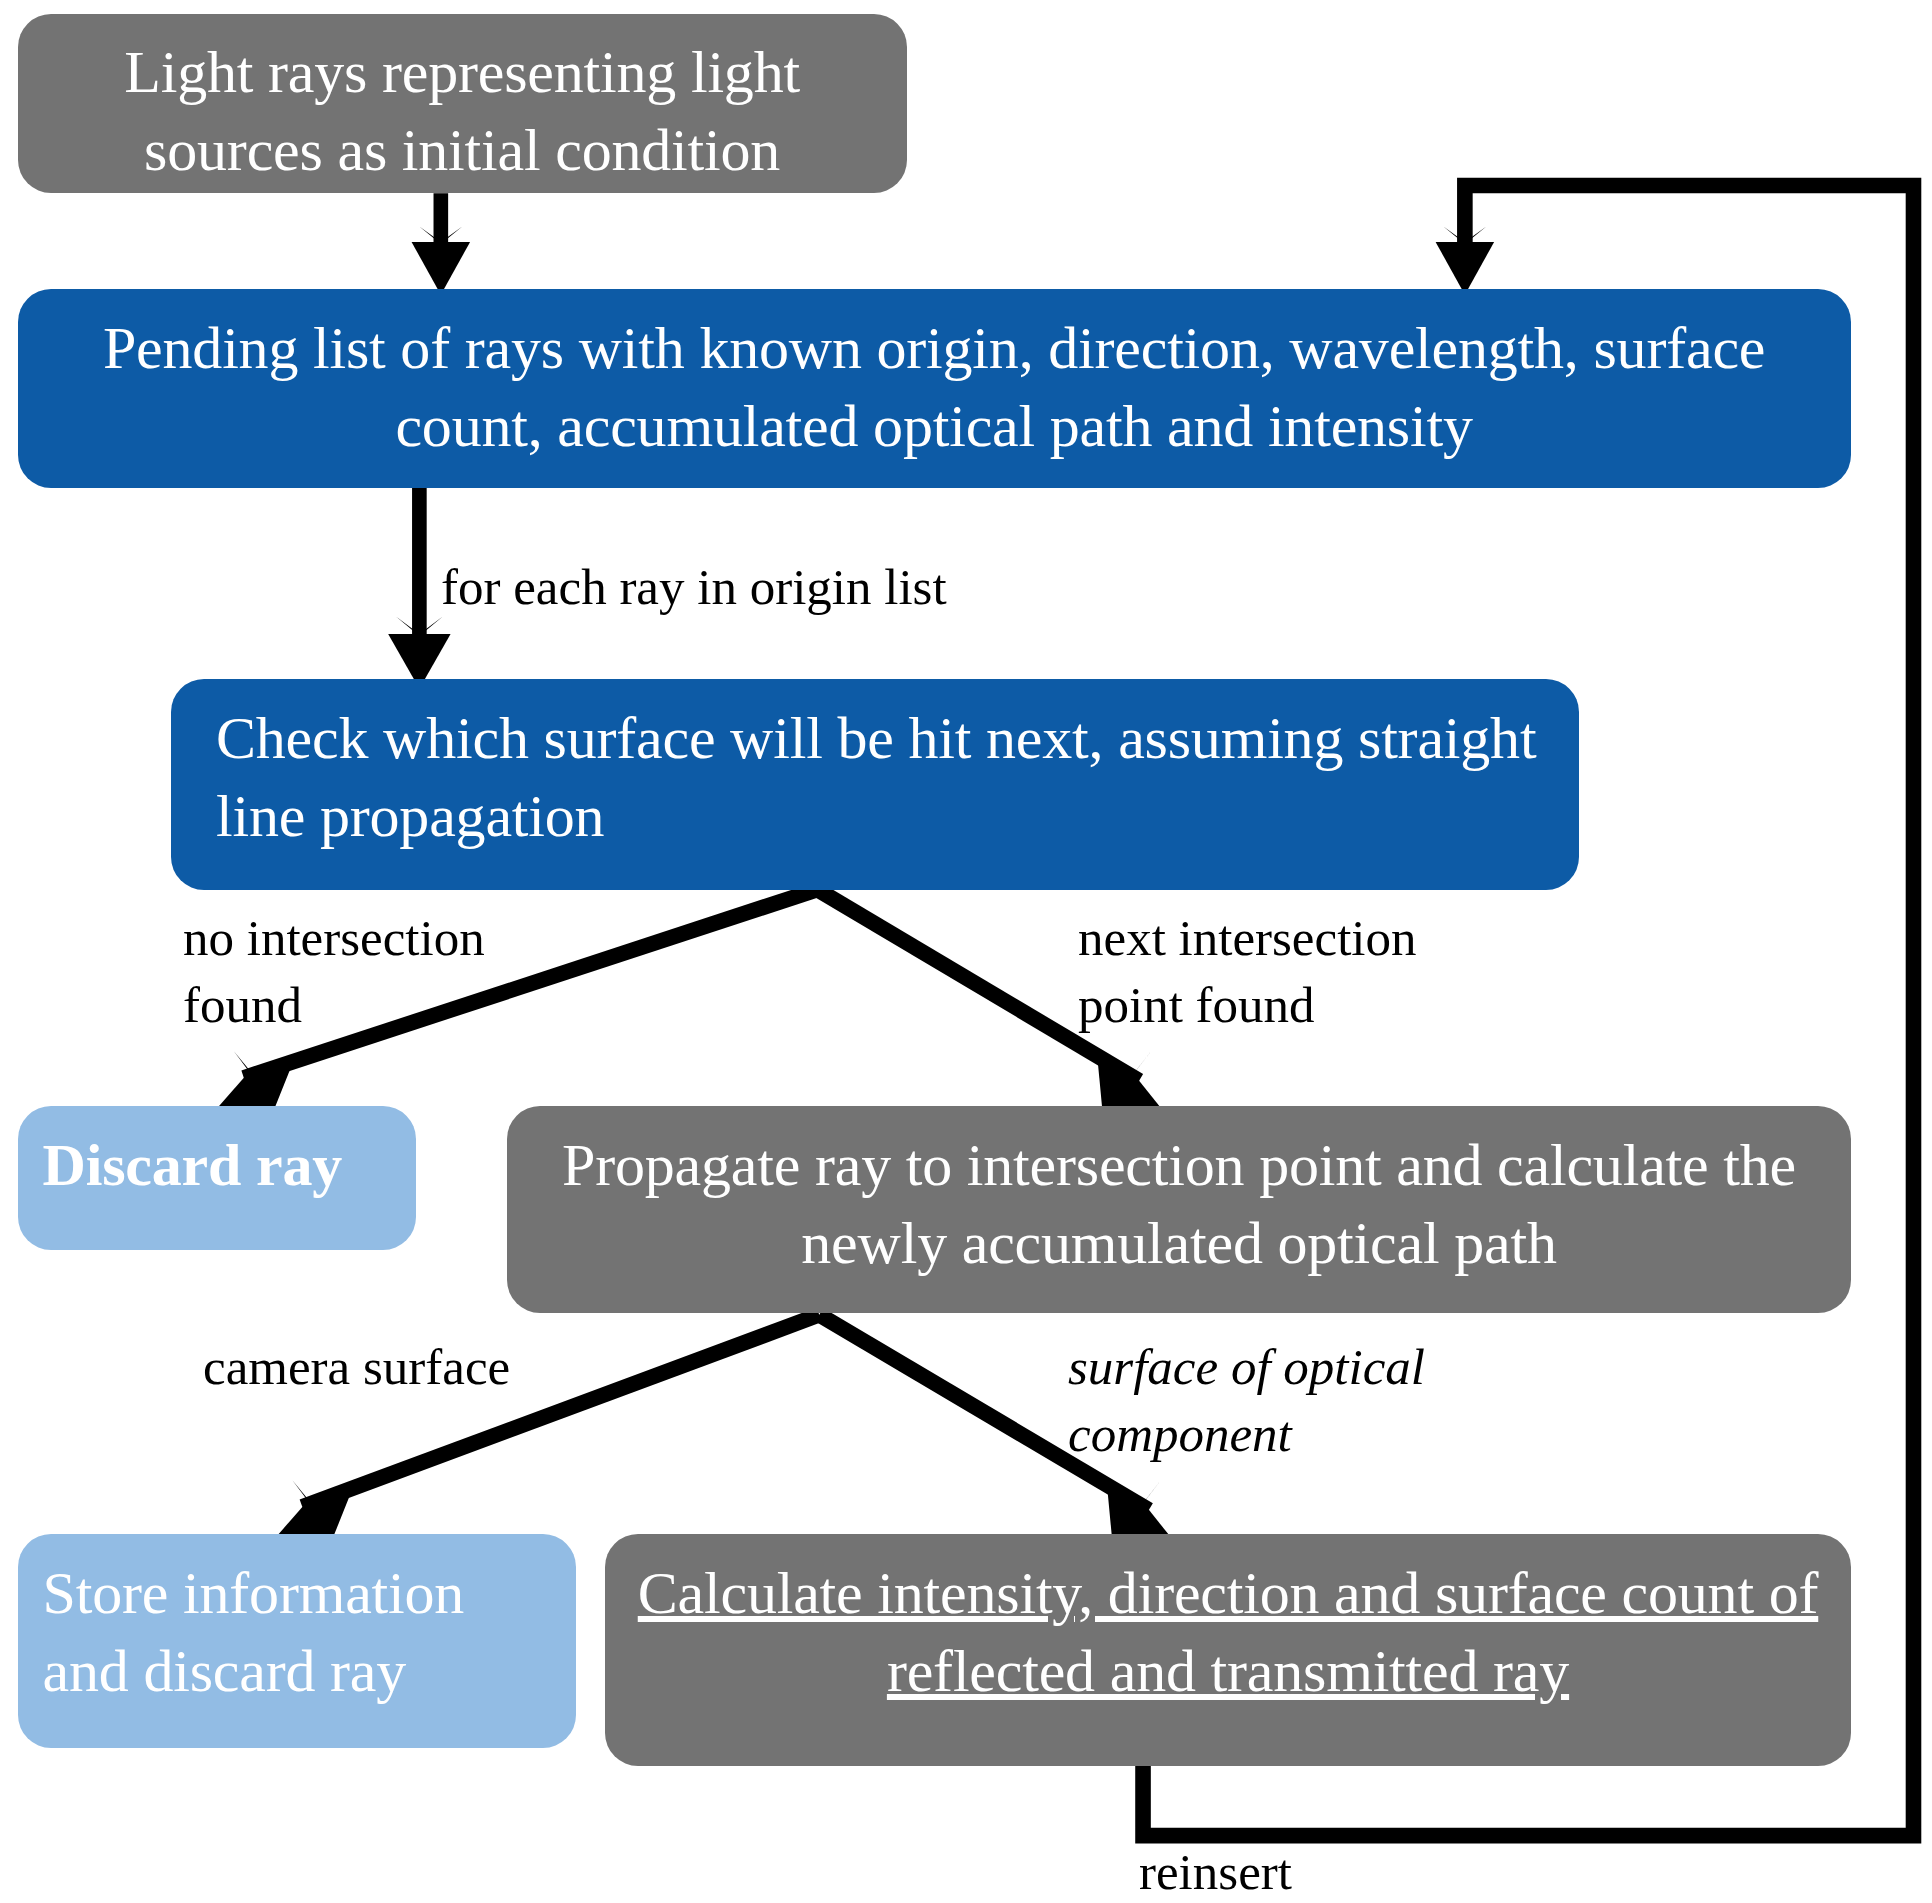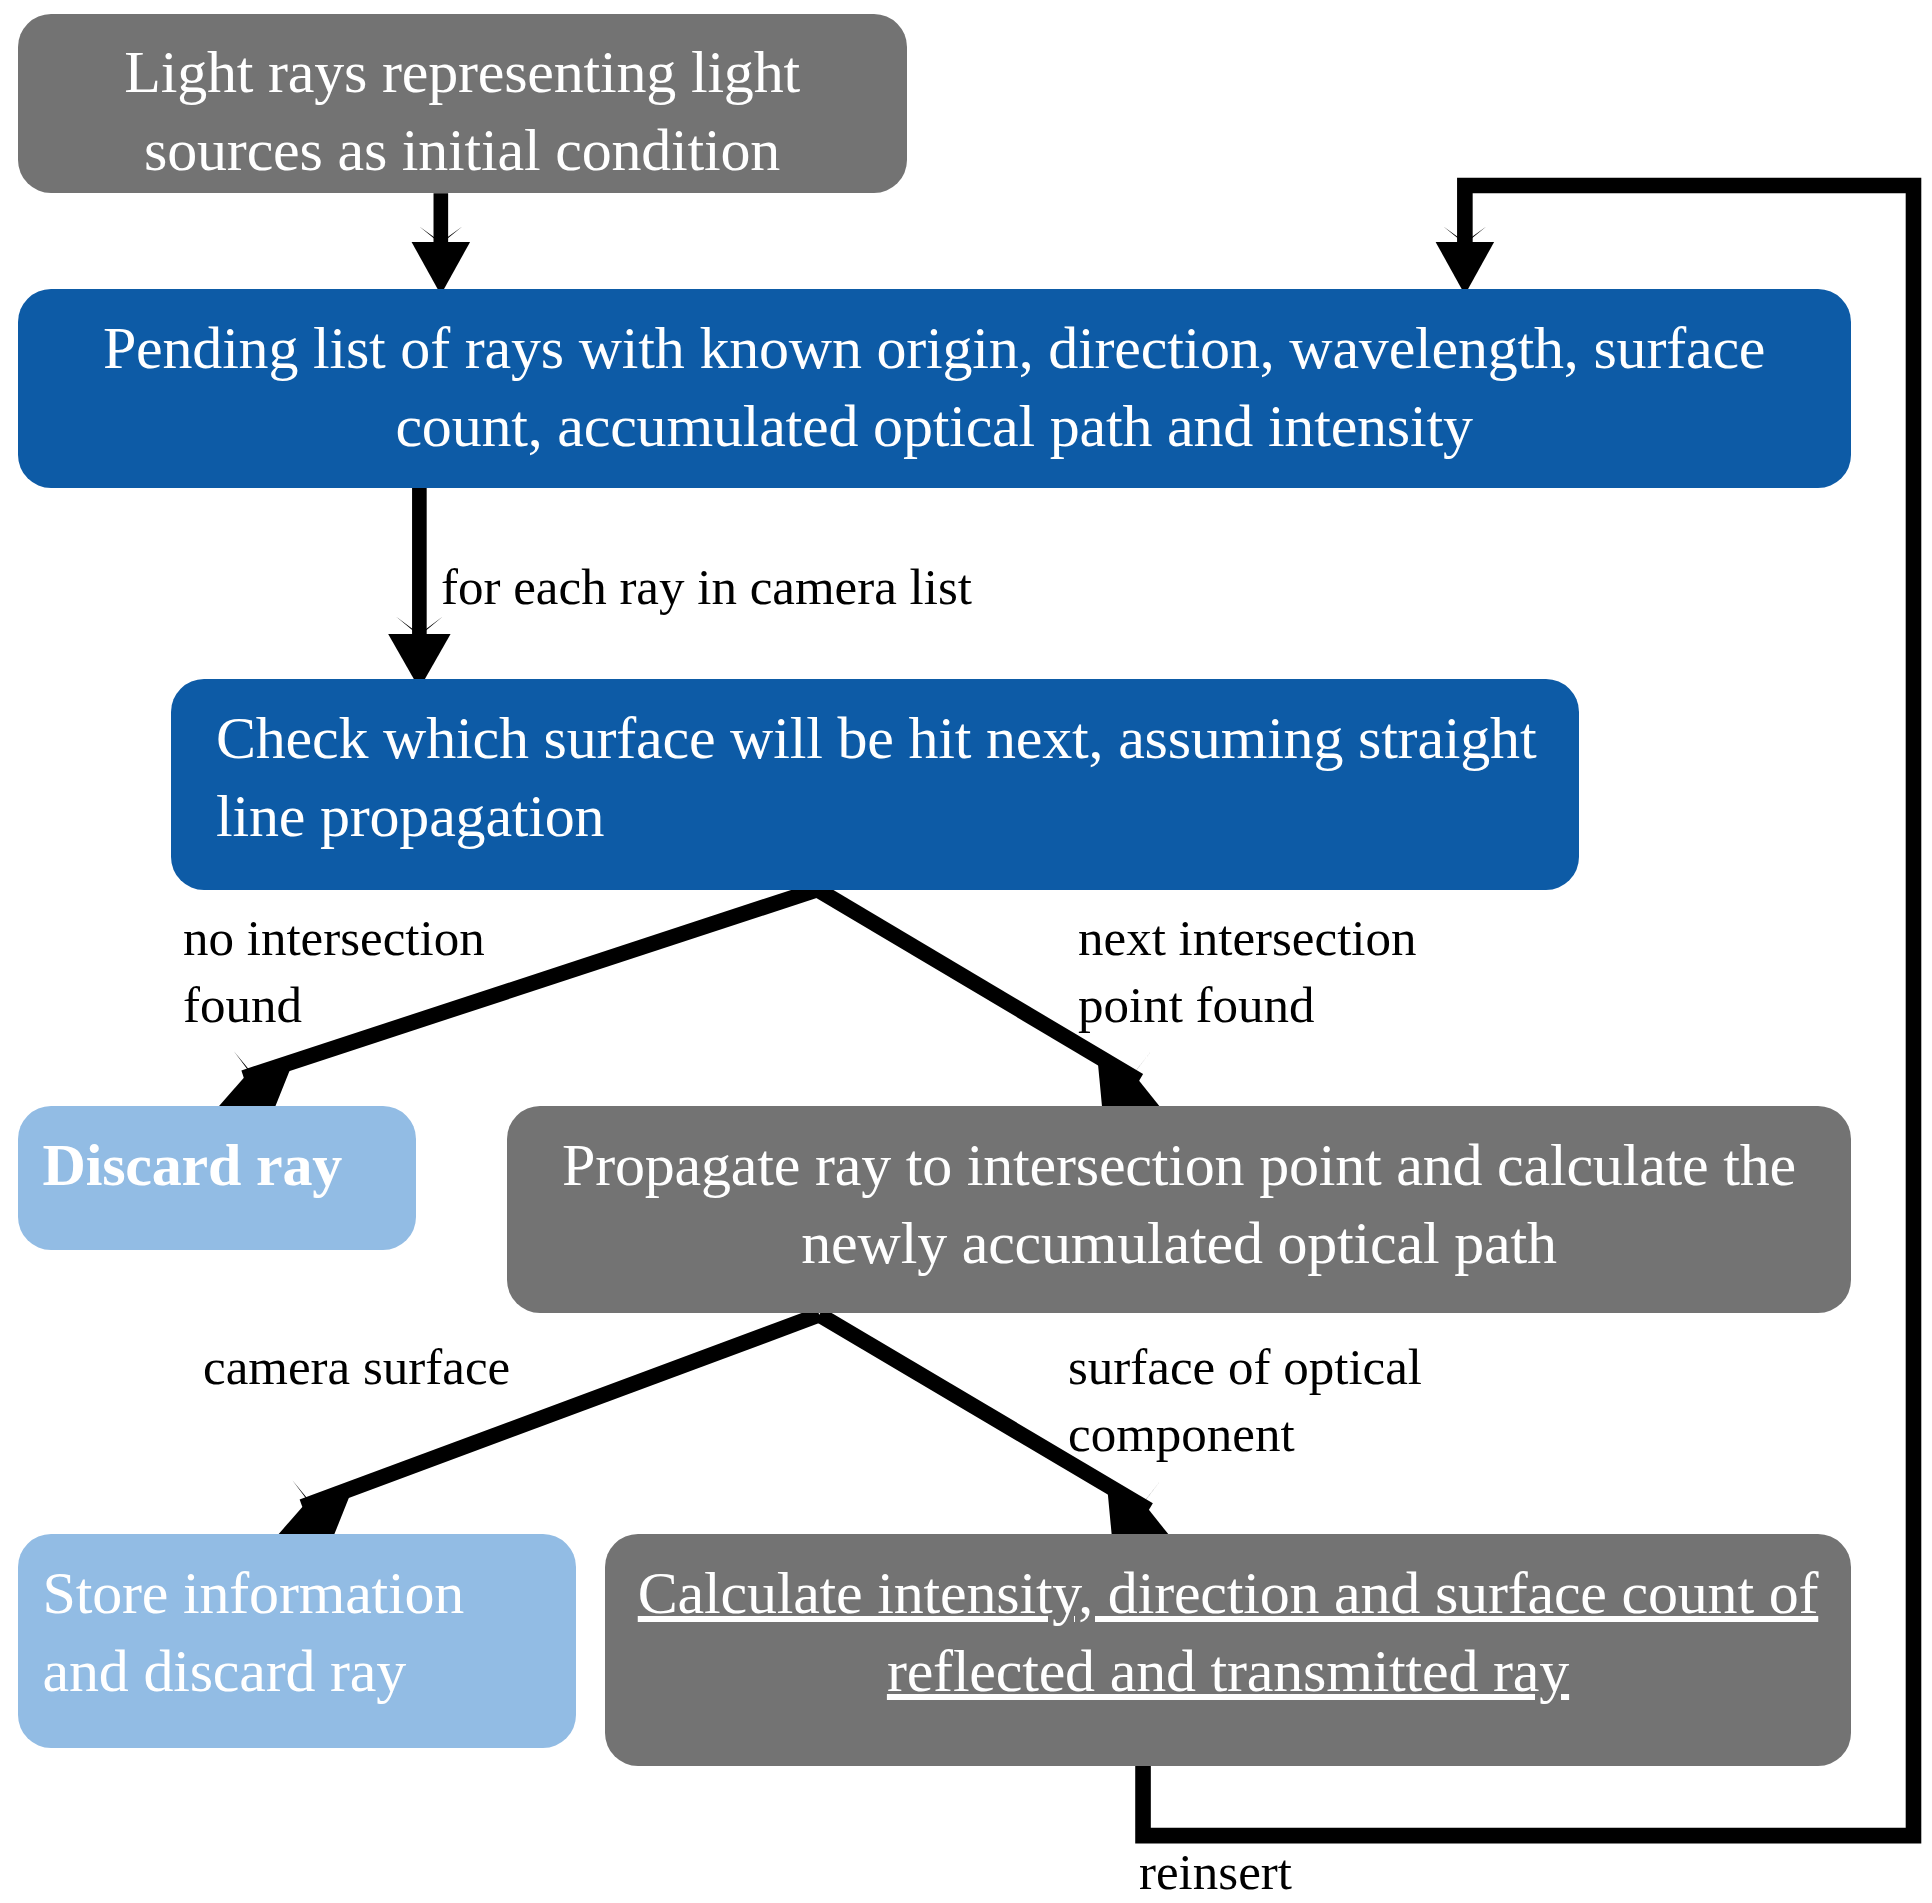--- a/index.html
+++ b/index.html
@@ -125,29 +125,29 @@
   </div>
 
   <div class="node lblue" style="left:17.6px; top:1534px; width:558px; height:214px; font-size:60px;">
     <span>Store information and discard ray</span>
   </div>
 
   <div class="node teal" style="left:605px; top:1534px; width:1246px; height:232px; font-size:60px;text-decoration:underline;">
     <span>Calculate intensity, direction and surface count of reflected and transmitted ray</span>
   </div>
 
-  <div class="edge-label" style="left:441px; top:554px; width:741px;">for each ray in camera list</div>
+  <div class="edge-label" style="left:441px; top:554px; width:741px;">for each ray in origin list</div>
 
   <div class="edge-label" style="left:183px; top:905px; width:507px;">no intersection
 found</div>
 
   <div class="edge-label" style="left:1078px; top:905px; width:507px;">next intersection
 point found</div>
 
   <div class="edge-label" style="left:203px; top:1334px; width:507px;">camera surface</div>
 
-  <div class="edge-label" style="left:1068px; top:1334px; width:507px;">surface of optical
+  <div class="edge-label" style="left:1068px; top:1334px; width:507px;font-style:italic;">surface of optical
 component</div>
 
   <div class="edge-label" style="left:1139px; top:1839px; width:410px;">reinsert</div>
 
 </div>
 
 
 </body></html>

